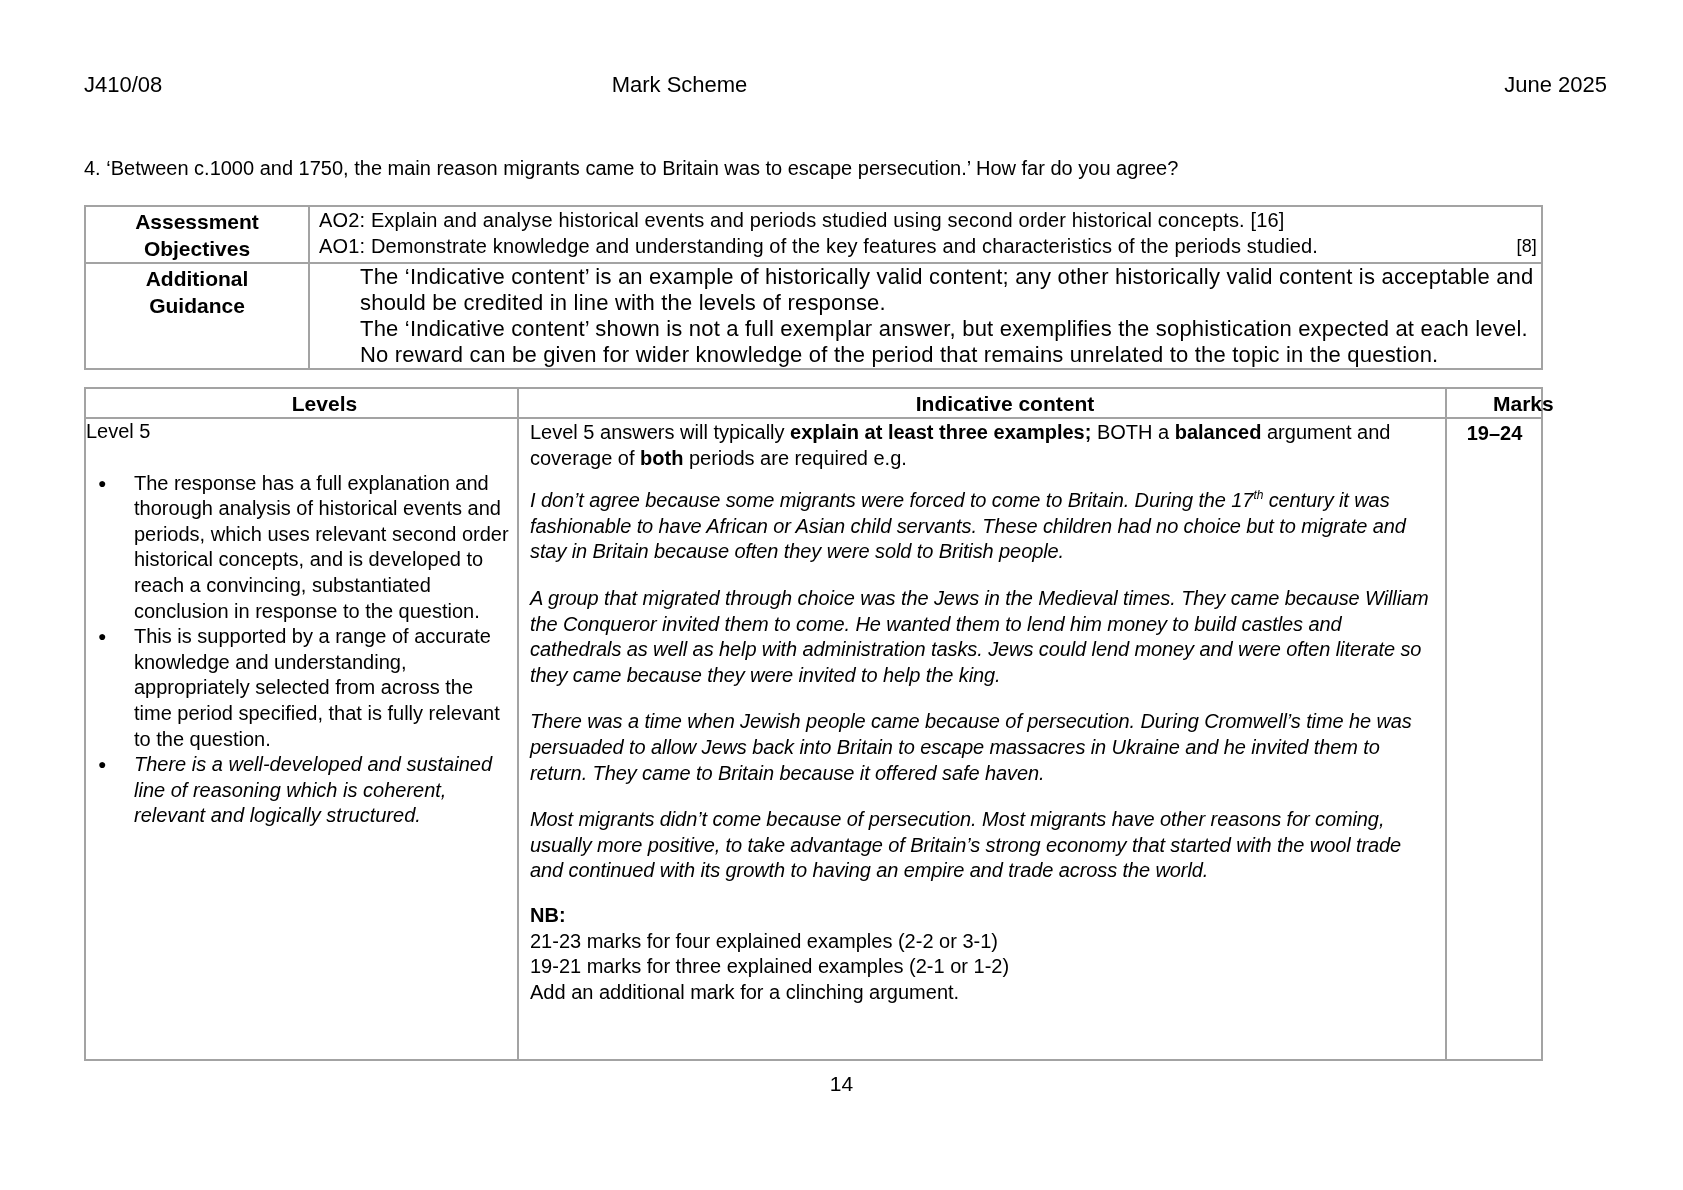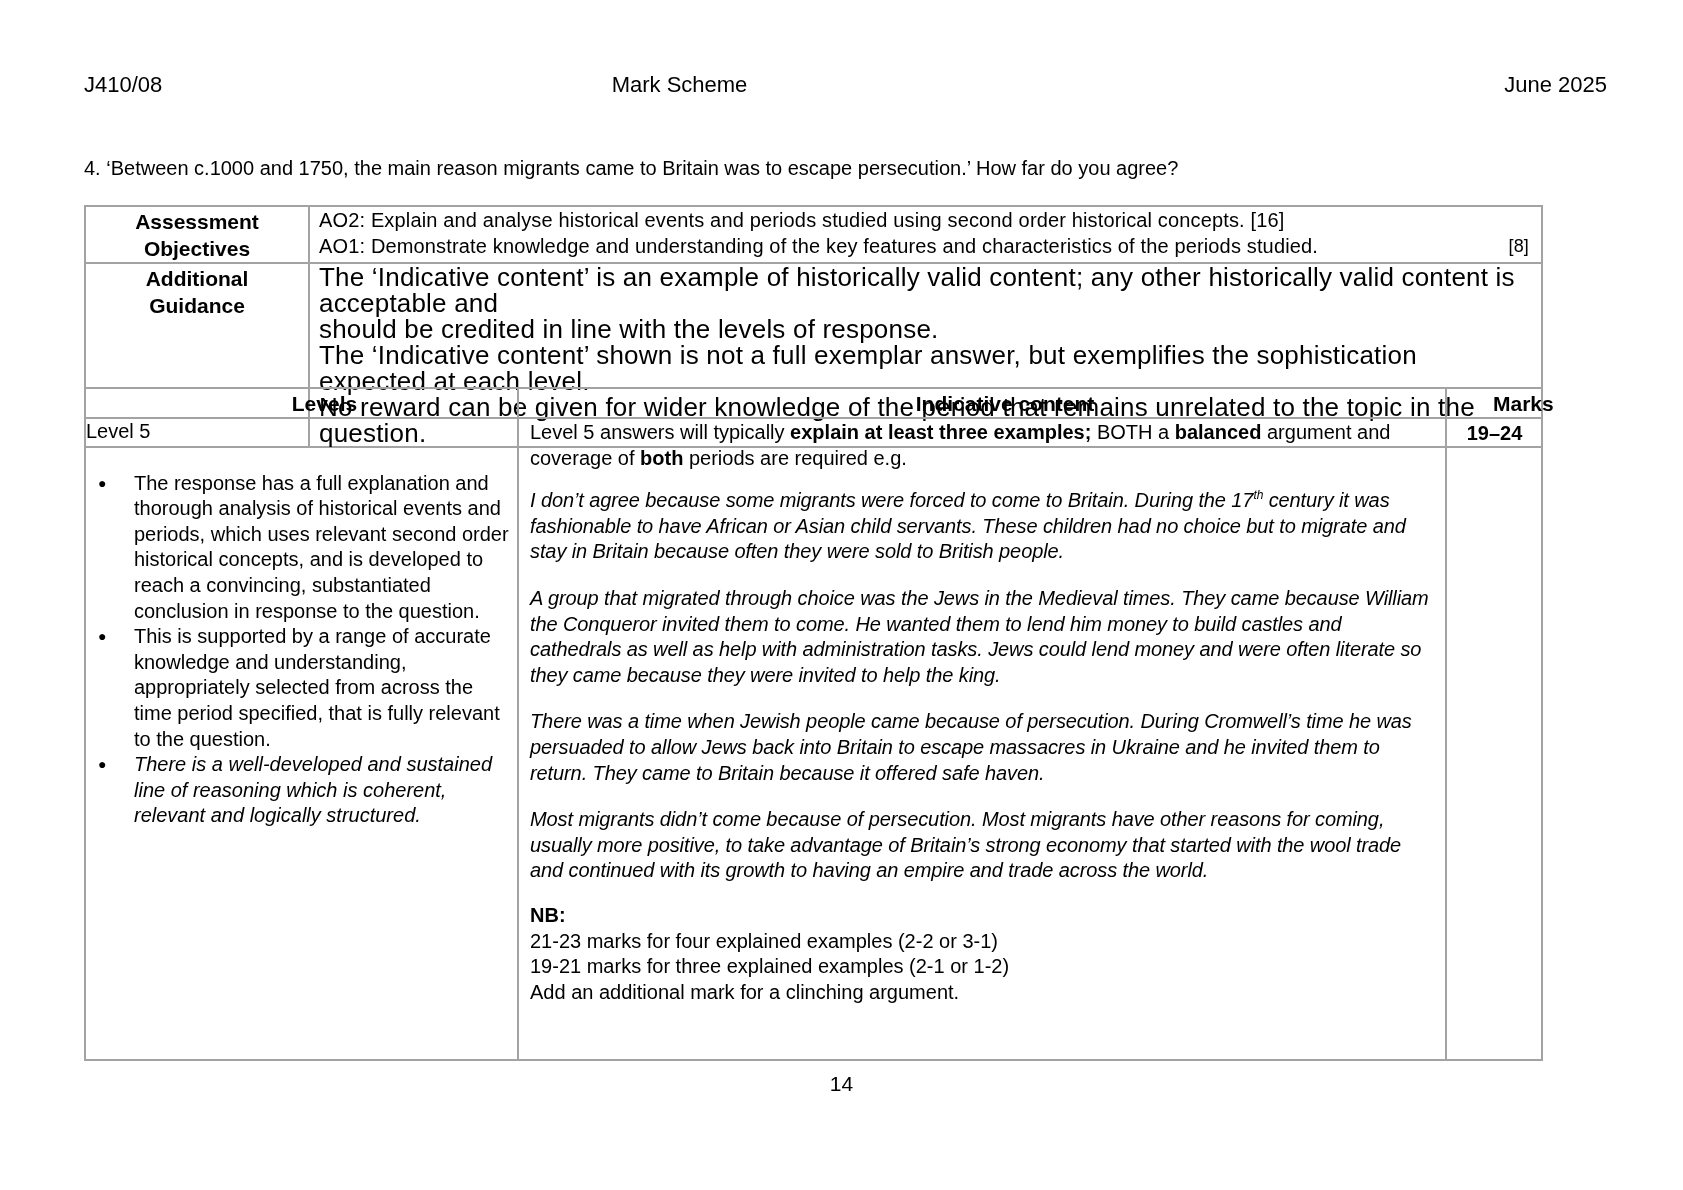--- a/index.html
+++ b/index.html
@@ -9,24 +9,24 @@
   .hdr-left { left: 84px; }
   .hdr-center { left: 0; width: 1359px; text-align: center; }
   .hdr-right { right: 76px; text-align: right; }
   .question { position: absolute; left: 84px; top: 155px; font-size: 20px; line-height: 26px; }
 
   table { border-collapse: collapse; position: absolute; table-layout: fixed; }
   td, th { border: 2px solid #a3a3a3; vertical-align: top; padding: 0; }
 
   .ao-table { left: 84px; top: 205px; width: 1459px; }
   .ao-table .label { width: 222px; text-align: center; font-weight: bold; font-size: 21px; line-height: 27px; padding-top: 1px; }
-  .ao-table .content { font-size: 20px; line-height: 26px; padding-left: 9px; padding-right: 12px; }
+  .ao-table .content { font-size: 20px; line-height: 26px; padding-left: 9px; padding-right: 4px; }
   .ao-line { display: flex; justify-content: space-between; white-space: nowrap; letter-spacing: 0.15px; }
   .ao-line .mk { font-size: 18px; }
-  .guidance-line { font-size: 26px; line-height: 26px; letter-spacing: 0.2px; }
+  .guidance-line { font-size: 22px; line-height: 26px; letter-spacing: 0.2px; margin-left: 41px; }
 
   .lv-table { left: 84px; top: 387px; width: 1459px; }
   .lv-table th { font-size: 21px; line-height: 27px; font-weight: bold; text-align: center; padding-top: 1px; padding-left: 46px; }
   .col-levels { width: 433px; }
   .col-marks { width: 96px; }
   .levels-cell { height: 640px; font-size: 20px; line-height: 25.6px; }
   .level-title { text-align: left; font-weight: normal; padding-top: 0; }
   .crit-list { list-style: none; margin: 26px 0 0 0; padding: 0; }
   .crit-list li { position: relative; padding-left: 48px; padding-right: 6px; }
   .crit-list li .bullet { position: absolute; left: 12px; top: 0; font-size: 14px; }

